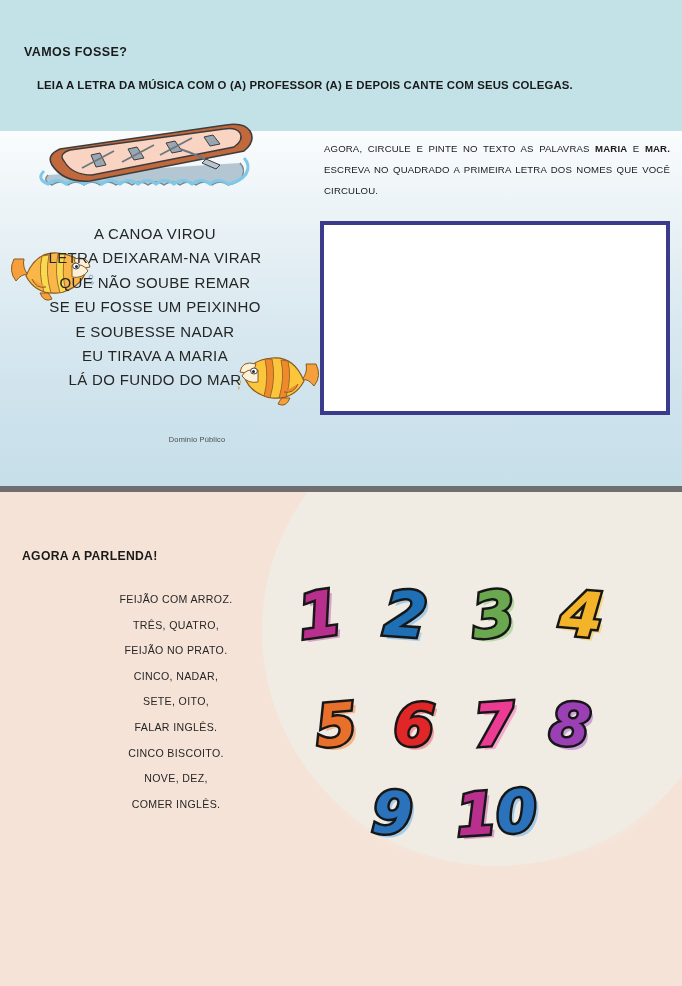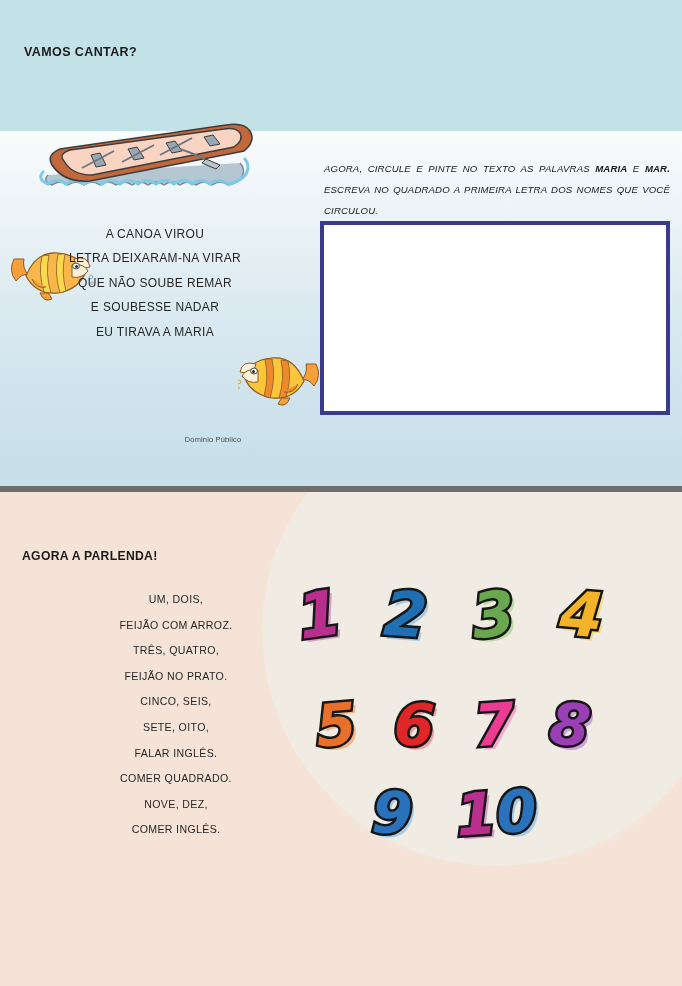--- a/index.html
+++ b/index.html
@@ -22,27 +22,27 @@
   .h-sub{position:absolute;left:37px;top:79px;font-size:11.4px;font-weight:bold;color:#1a1a1a;letter-spacing:.15px;white-space:nowrap;}
 
   
   .canoe{position:absolute;left:30px;top:121px;width:250px;height:80px;}
   
   .fish-left{position:absolute;left:6px;top:245px;width:88px;height:62px;}
   .fish-right{position:absolute;left:238px;top:350px;width:86px;height:62px;}
 
   
   .song{position:absolute;left:0px;top:222px;width:310px;text-align:center;}
-  .song-line{font-size:12px;color:#262626;letter-spacing:.35px;line-height:24.4px;white-space:nowrap;}
+  .song-line{font-size:15px;color:#262626;letter-spacing:.35px;line-height:24.4px;white-space:nowrap;}
   .credit-song{position:absolute;left:0;top:428px;width:310px;text-align:center;}
-  .credit-song span{font-size:7.4px;color:#4a4a4a;letter-spacing:.2px;position:relative;left:58px;}
+  .credit-song span{font-size:7.4px;color:#4a4a4a;letter-spacing:.2px;position:relative;left:42px;}
 
   
-  .instr{position:absolute;left:324px;top:158px;width:346px;font-size:9.6px;color:#1a1a1a;
-    line-height:21px;text-align:justify;letter-spacing:.15px;font-style:italic;}
+  .instr{position:absolute;left:324px;top:138px;width:346px;font-size:9.6px;color:#1a1a1a;
+    line-height:21px;text-align:justify;letter-spacing:.15px;}
   .instr b{font-weight:bold;}
 
   .answer-box{position:absolute;left:320px;top:221px;width:350px;height:194px;
     background:#ffffff;border:4px solid #3b3b8c;box-sizing:border-box;}
 
   .divider{position:absolute;left:0;top:486px;width:682px;height:6px;background:#6f6f6f;}
 
   
   .bot-panel{position:absolute;left:0;top:492px;width:682px;height:494px;background:#f5e3d7;overflow:hidden;}
   .bot-circle{position:absolute;left:262px;top:-96px;width:470px;height:470px;border-radius:50%;
@@ -65,21 +65,22 @@
 </style>
 </head>
 <body>
 
 <div class="page">
 
   <div class="top-panel">
     <div class="top-band"></div>
     <div class="top-water"></div>
 
-    <div class="h-title">VAMOS CANTAR?</div>
+    <div class="h-title">VAMOS FOSSE?</div>
+    <div class="h-sub">LEIA A LETRA DA MÚSICA COM  O (A) PROFESSOR (A)  E DEPOIS CANTE COM SEUS COLEGAS.</div>
 
     <svg class="canoe" viewBox="0 0 250 80">
       <g stroke="#55606b" stroke-width="1.4" fill="none">
         <path d="M18 54 Q12 60 22 64 Q30 58 38 64 Q46 58 54 64 Q62 58 70 64 Q78 58 86 64 Q94 58 102 64
                  Q110 58 118 64 Q126 58 134 64 Q142 58 150 64 Q158 58 166 64 Q174 58 182 64
                  Q190 58 198 64 Q208 62 212 56 Q216 48 210 42" fill="#9fb6c4" opacity="0.75"></path>
         <path d="M14 50 Q6 58 18 63 Q27 56 36 63 Q45 56 54 63 Q63 56 72 63 Q81 56 90 63 Q99 56 108 63
                  Q117 56 126 63 Q135 56 144 63 Q153 56 162 63 Q171 56 180 63 Q189 56 198 63
                  Q210 61 216 53 Q221 44 214 37" fill="none" stroke="#7ec8e8" stroke-width="3"></path>
       </g>
@@ -137,49 +138,50 @@
           <circle cx="85" cy="32" r="1.8"></circle>
             <circle cx="86" cy="38" r="1.3"></circle>
         </g>
       </g>
     </svg>
 
     <div class="song">
       <div class="song-line">A CANOA VIROU</div>
       <div class="song-line">LETRA DEIXARAM-NA VIRAR</div>
       <div class="song-line">QUE NÃO SOUBE REMAR</div>
+      <div class="song-line">SE EU FOSSE UM PEIXINHO</div>
       <div class="song-line">E SOUBESSE NADAR</div>
       <div class="song-line">EU TIRAVA  A  MARIA</div>
+      <div class="song-line">LÁ DO FUNDO DO MAR</div>
     </div>
     <div class="credit-song">
       <span>Dominio Público</span>
     </div>
 
     <div class="instr"><span>AGORA, CIRCULE E PINTE NO TEXTO AS PALAVRAS  </span><b>MARIA</b><span> E </span><b>MAR.</b><span> ESCREVA   NO QUADRADO A PRIMEIRA LETRA DOS NOMES  QUE VOCÊ CIRCULOU.</span></div>
 
     <div class="answer-box"></div>
   </div>
 
   <div class="divider"></div>
 
   <div class="bot-panel">
     <div class="bot-circle"></div>
     <div class="bot-circle2"></div>
 
     <div class="p-title">AGORA A PARLENDA!</div>
 
     <div class="parlenda">
-      <div class="p-line">UM, DOIS,</div>
       <div class="p-line">FEIJÃO COM ARROZ.</div>
       <div class="p-line">TRÊS, QUATRO,</div>
       <div class="p-line">FEIJÃO NO PRATO.</div>
-      <div class="p-line">CINCO, SEIS,</div>
+      <div class="p-line">CINCO, NADAR,</div>
       <div class="p-line">SETE, OITO,</div>
       <div class="p-line">FALAR INGLÊS.</div>
-      <div class="p-line">COMER QUADRADO.</div>
+      <div class="p-line">CINCO BISCOITO.</div>
       <div class="p-line">NOVE, DEZ,</div>
       <div class="p-line">COMER INGLÊS.</div>
     </div>
 
     <div class="numbers">
         <div class="num" style="left: 10px; top: 0px; font-size: 62px; transform: rotate(-8deg);"><span class="shadow" style="color: rgb(217, 160, 200);">1</span><span class="face" style="color: rgb(184, 47, 142);">1</span></div>
         <div class="num" style="left: 96px; top: 0px; font-size: 62px; transform: rotate(4deg);"><span class="shadow" style="color: rgb(168, 203, 230);">2</span><span class="face" style="color: rgb(31, 111, 181);">2</span></div>
         <div class="num" style="left: 184px; top: 0px; font-size: 62px; transform: rotate(-6deg);"><span class="shadow" style="color: rgb(188, 217, 168);">3</span><span class="face" style="color: rgb(106, 168, 79);">3</span></div>
         <div class="num" style="left: 272px; top: 0px; font-size: 62px; transform: rotate(5deg);"><span class="shadow" style="color: rgb(247, 217, 140);">4</span><span class="face" style="color: rgb(244, 180, 42);">4</span></div>
         <div class="num" style="left: 28px; top: 112px; font-size: 58px; transform: rotate(-5deg);"><span class="shadow" style="color: rgb(242, 182, 140);">5</span><span class="face" style="color: rgb(232, 112, 42);">5</span></div>

